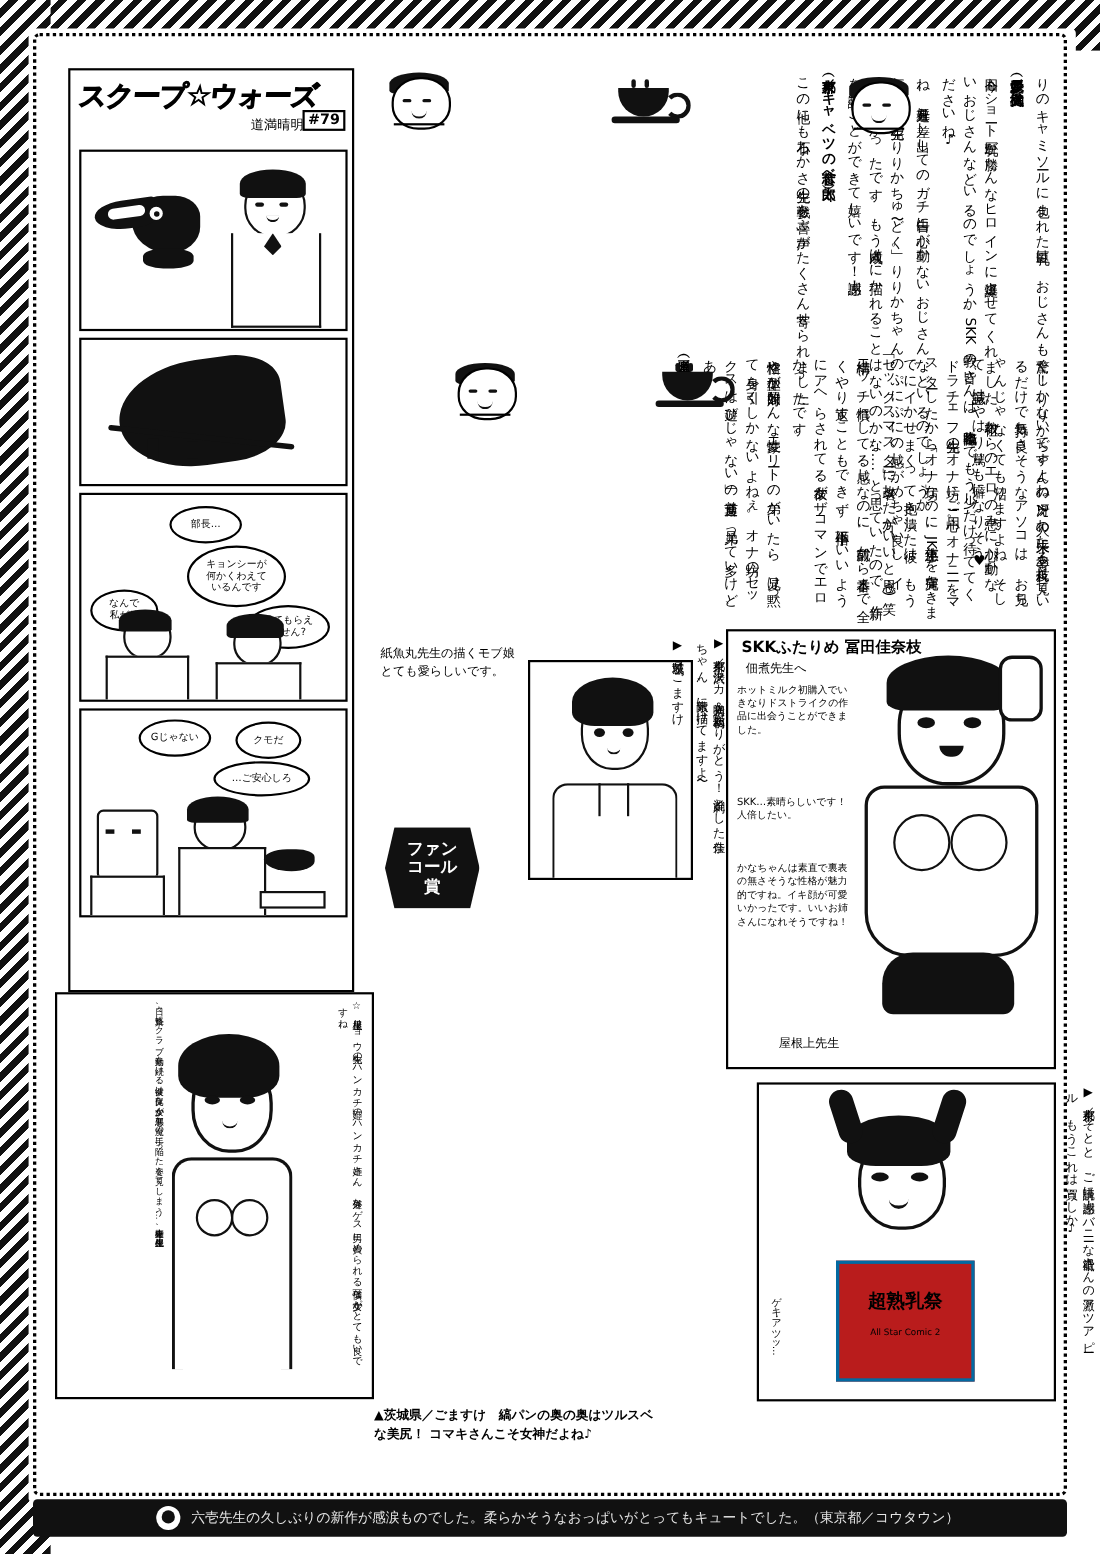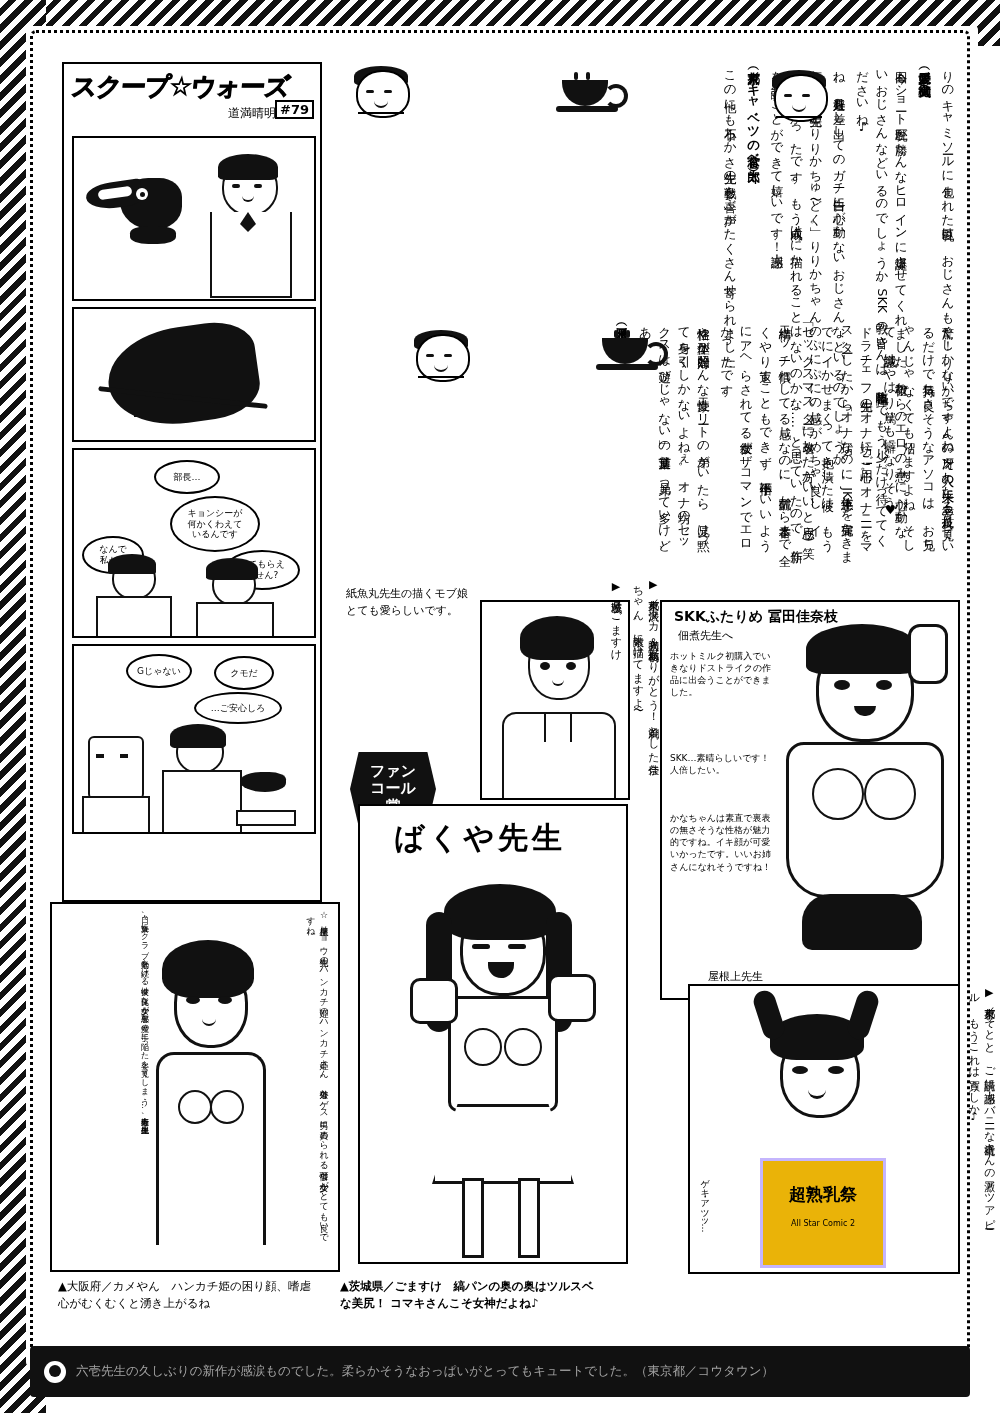--- a/index.html
+++ b/index.html
@@ -97,24 +97,25 @@
   }
   .caption-v{
     writing-mode:vertical-rl;
     font-size:11px;line-height:1.4;
   }
   .caption-h{
     font-size:11px;line-height:1.4;
   }
   
   #banner{
-    position:absolute;left:30px;bottom:16px;width:940px;height:51px;
-    background:#111;border-radius:4px;color:#a3a3a3;
+    position:absolute;left:30px;bottom:16px;width:940px;height:34px;
+    background:#111;border-radius:4px;color:#e5e5e5;
     display:flex;align-items:center;padding-left:14px;box-sizing:border-box;
     font-size:12.5px;
+    justify-content:center;
   }
   #banner .avatar{
     width:22px;height:22px;border-radius:50%;background:#fff;margin-right:10px;position:relative;
   }
   #banner .avatar:after{
     content:"";position:absolute;left:5px;top:4px;width:12px;height:12px;border-radius:50%;
     background:#111;
   }
 
   
@@ -328,21 +329,21 @@
 
     <div class="fancall">
       <div class="bg"></div>
       <div class="txt">
         <span>ファン</span>
         <span>コール</span>
         <span>賞</span>
       </div>
     </div>
 
-    <div class="art" style="left:330px;top:0px;width:300px;height:400px;margin-top:28px;">
+    <div class="art" style="left:330px;top:0px;width:300px;height:400px;">
       <div style="position:absolute;left:12px;top:6px;font-size:14px;font-weight:bold;">SKKふたりめ 冨田佳奈枝</div>
       <div style="position:absolute;left:16px;top:26px;font-size:11px;">佃煮先生へ</div>
       <div style="position:absolute;left:8px;top:48px;width:108px;font-size:9px;line-height:1.35;">ホットミルク初購入でいきなりドストライクの作品に出会うことができました。</div>
       <div style="position:absolute;left:8px;top:150px;width:108px;font-size:9px;line-height:1.35;">SKK…素晴らしいです！ 人倍したい。</div>
       <div style="position:absolute;left:8px;top:210px;width:108px;font-size:9px;line-height:1.35;">かなちゃんは素直で裏表の無さそうな性格が魅力的ですね。イキ顔が可愛いかったです。いいお姉さんになれそうですね！</div>
       <div style="position:absolute;left:46px;bottom:14px;font-size:11px;">屋根上先生</div>
 
       <div style="position:absolute;right:6px;top:16px;width:180px;height:370px;">
         <div style="position:absolute;left:44px;top:22px;width:92px;height:96px;border:3px solid #111;border-radius:46%;background:#fff;"></div>
         <div style="position:absolute;left:34px;top:6px;width:112px;height:50px;background:#111;border-radius:50% 50% 16% 16%;"></div>
@@ -367,54 +368,33 @@
         <div style="position:absolute;left:56px;top:48px;width:10px;height:8px;background:#111;border-radius:50%;"></div>
         <div style="position:absolute;left:42px;top:64px;width:12px;height:6px;border-bottom:2px solid #111;border-radius:0 0 8px 8px;"></div>
       </div>
       <div style="position:absolute;left:20px;top:110px;width:110px;height:88px;border:2px solid #111;border-bottom:none;border-radius:14px 14px 0 0;background:#fff;"></div>
       <div style="position:absolute;left:62px;top:110px;width:24px;height:30px;border-left:2px solid #111;border-right:2px solid #111;"></div>
     </div>
     <div class="caption-h" style="position:absolute;left:16px;top:14px;width:130px;font-size:11px;line-height:1.5;">紙魚丸先生の描くモブ娘とても愛らしいです。</div>
 
     <div class="caption-v" style="position:absolute;left:278px;top:8px;height:120px;font-size:11px;">▶茨城県／ごますけ</div>
 
-    <div class="art" style="left:28px;top:232px;width:270px;height:460px;">
-      <div style="position:absolute;left:34px;top:12px;font-size:30px;font-weight:bold;letter-spacing:4px;">ばくや先生</div>
-
-      <div style="position:absolute;left:48px;top:72px;width:180px;height:380px;">
-        <div style="position:absolute;left:52px;top:28px;width:80px;height:84px;border:3px solid #111;border-radius:46%;background:#fff;"></div>
-        <div style="position:absolute;left:36px;top:6px;width:112px;height:56px;background:#111;border-radius:50% 50% 30% 30%;"></div>
-        <div style="position:absolute;left:18px;top:34px;width:26px;height:120px;background:#111;border-radius:14px;"></div>
-        <div style="position:absolute;left:138px;top:34px;width:26px;height:120px;background:#111;border-radius:14px;"></div>
-        <div style="position:absolute;left:64px;top:66px;width:18px;height:5px;background:#111;border-radius:3px;"></div>
-        <div style="position:absolute;left:100px;top:66px;width:18px;height:5px;background:#111;border-radius:3px;"></div>
-        <div style="position:absolute;left:80px;top:84px;width:26px;height:16px;background:#111;border-radius:0 0 14px 14px;"></div>
-        <div style="position:absolute;left:40px;top:118px;width:104px;height:110px;border:3px solid #111;border-radius:10px;background:#fff;"></div>
-        <div style="position:absolute;left:56px;top:150px;width:34px;height:34px;border:2px solid #111;border-radius:50%;"></div>
-        <div style="position:absolute;left:96px;top:150px;width:34px;height:34px;border:2px solid #111;border-radius:50%;"></div>
-        <div style="position:absolute;left:2px;top:100px;width:42px;height:40px;border:3px solid #111;border-radius:10px;background:#fff;"></div>
-        <div style="position:absolute;left:140px;top:96px;width:42px;height:42px;border:3px solid #111;border-radius:10px;background:#fff;"></div>
-        <div style="position:absolute;left:24px;top:226px;width:136px;height:74px;border:3px solid #111;background:#fff;clip-path:polygon(18% 0,82% 0,100% 100%,0 100%);"></div>
-        <div style="position:absolute;left:54px;top:300px;width:16px;height:74px;border:3px solid #111;background:#fff;"></div>
-        <div style="position:absolute;left:110px;top:300px;width:16px;height:74px;border:3px solid #111;background:#fff;"></div>
-      </div>
-    </div>
 
     <div class="art" style="left:358px;top:412px;width:272px;height:290px;">
       <div style="position:absolute;left:50px;top:18px;width:150px;height:170px;">
         <div style="position:absolute;left:40px;top:28px;width:74px;height:80px;border:3px solid #111;border-radius:46%;background:#fff;"></div>
         <div style="position:absolute;left:30px;top:10px;width:94px;height:46px;background:#111;border-radius:50% 50% 28% 28%;"></div>
         <div style="position:absolute;left:18px;top:-14px;width:22px;height:50px;background:#111;border-radius:12px;transform:rotate(-18deg);"></div>
         <div style="position:absolute;left:112px;top:-14px;width:22px;height:50px;background:#111;border-radius:12px;transform:rotate(18deg);"></div>
         <div style="position:absolute;left:52px;top:62px;width:16px;height:8px;background:#111;border-radius:50%;"></div>
         <div style="position:absolute;left:88px;top:62px;width:16px;height:8px;background:#111;border-radius:50%;"></div>
         <div style="position:absolute;left:68px;top:84px;width:18px;height:8px;border-bottom:3px solid #111;border-radius:0 0 10px 10px;"></div>
       </div>
 
-      <div style="position:absolute;left:70px;top:172px;width:120px;height:104px;border:3px solid #c4b5fd;background:#eab308;">
+      <div style="position:absolute;left:70px;top:160px;width:120px;height:104px;border:3px solid #0369a1;background:#b91c1c;">
         <div style="position:absolute;left:0;right:0;top:22px;text-align:center;font-size:17px;font-weight:bold;">超熟乳祭</div>
         <div style="position:absolute;left:0;right:0;top:58px;text-align:center;font-size:8px;">All Star Comic 2</div>
       </div>
       <div style="position:absolute;left:8px;top:186px;font-size:9px;writing-mode:vertical-rl;">ゲキ・アツッ…</div>
     </div>
     <div class="caption-v" style="position:absolute;left:636px;top:414px;height:240px;font-size:11px;">▶東京都／そとと　ご購読に感謝！ バニーな滑砥さんの激アツアピール、もうこれは買うしか♪</div>
 
     <div class="art" style="left:-280px;top:330px;width:290px;height:370px;">
       <div style="position:absolute;right:8px;top:6px;width:104px;height:330px;writing-mode:vertical-rl;font-size:9px;line-height:1.45;">☆屋根上リョウ先生の「ハンカチ姫」のハンカチ姫さん。外道なゲス男に責められる可憐な少女がとても良いですね。</div>
       <div style="position:absolute;left:6px;top:6px;width:92px;height:330px;writing-mode:vertical-rl;font-size:8px;line-height:1.45;">日々、真摯にクラブ活動を続ける彼女は比良な少女が邪悪な魔の手に陥った姿を見てしまう… 東寺寺桁上、屋根上先生</div>
@@ -422,21 +402,20 @@
         <div style="position:absolute;left:30px;top:30px;width:68px;height:78px;border:3px solid #111;border-radius:46%;background:#fff;"></div>
         <div style="position:absolute;left:18px;top:6px;width:92px;height:58px;background:#111;border-radius:50% 50% 34% 34%;"></div>
         <div style="position:absolute;left:42px;top:62px;width:14px;height:8px;background:#111;border-radius:50%;"></div>
         <div style="position:absolute;left:74px;top:62px;width:14px;height:8px;background:#111;border-radius:50%;"></div>
         <div style="position:absolute;left:58px;top:84px;width:14px;height:6px;border-bottom:2px solid #111;border-radius:0 0 8px 8px;"></div>
         <div style="position:absolute;left:12px;top:118px;width:104px;height:190px;border:3px solid #111;border-bottom:none;border-radius:18px 18px 0 0;background:#fff;"></div>
         <div style="position:absolute;left:34px;top:156px;width:30px;height:30px;border:2px solid #111;border-radius:50%;"></div>
         <div style="position:absolute;left:66px;top:156px;width:30px;height:30px;border:2px solid #111;border-radius:50%;"></div>
       </div>
     </div>
-    <div class="caption-h" style="position:absolute;left:-272px;top:706px;width:254px;font-size:11.5px;line-height:1.5;">▲大阪府／カメやん　ハンカチ姫の困り顔、嗜虐心がむくむくと湧き上がるね</div>
 
     <div class="caption-h" style="position:absolute;left:10px;top:706px;width:262px;font-size:11.5px;line-height:1.5;font-weight:bold;">▲茨城県／ごますけ　縞パンの奥の奥はツルスベな美尻！ コマキさんこそ女神だよね♪</div>
 
   </div>
 
   <div id="banner">
     <div class="avatar"></div>
     <div>六壱先生の久しぶりの新作が感涙ものでした。柔らかそうなおっぱいがとってもキュートでした。（東京都／コウタウン）</div>
   </div>
 

